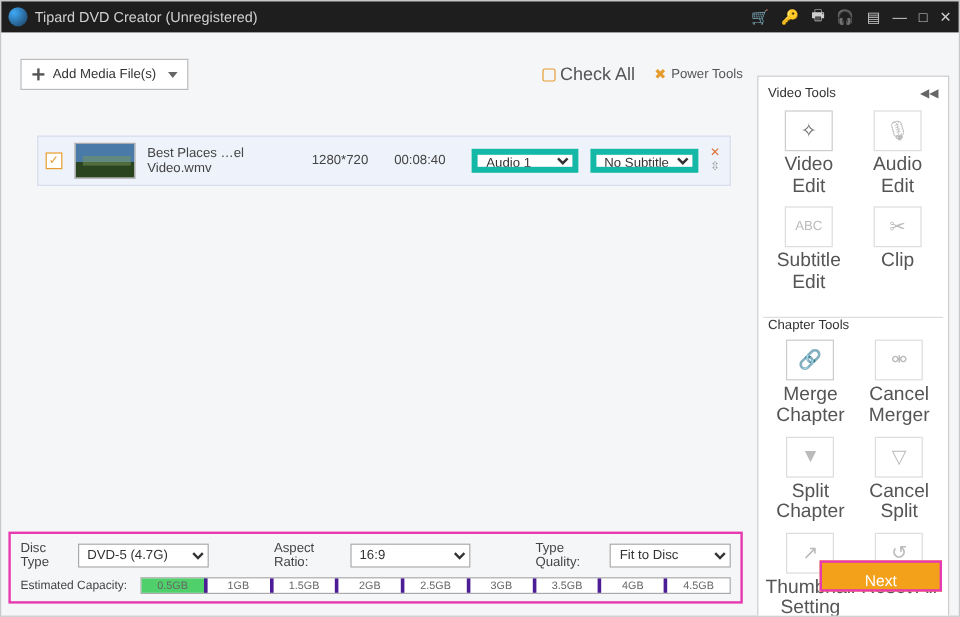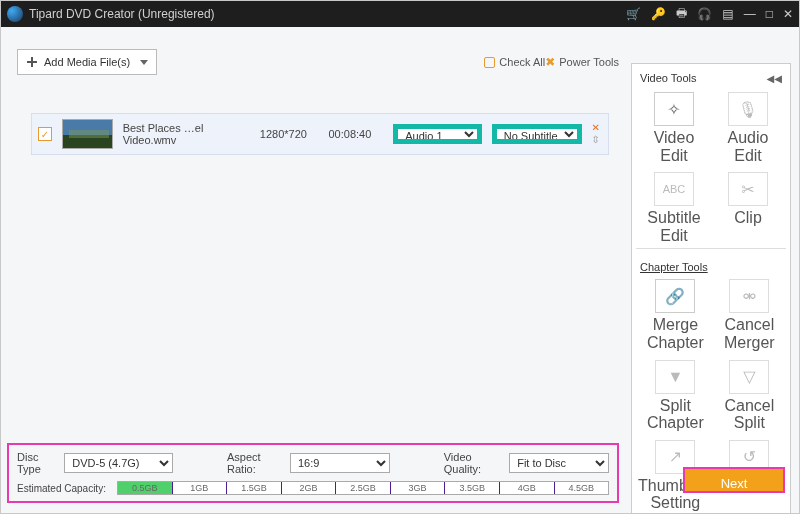--- a/index.html
+++ b/index.html
@@ -17,66 +17,66 @@
 
   
   .toolbar { position: absolute; top: 20px; left: 16px; right: 180px; height: 30px; display: flex; align-items: center; }
   .add-btn { height: 26px; border: 1px solid #bbb; background: #fff; display: flex; align-items: center; padding: 0 8px; font-size: 11px; color: #333; cursor: pointer; gap: 6px; }
   .add-btn .plus { width: 12px; height: 12px; position: relative; }
   .add-btn .plus::before, .add-btn .plus::after { content:""; position:absolute; background:#555; }
   .add-btn .plus::before { left:5px; top:1px; width:2px; height:10px; }
   .add-btn .plus::after { top:5px; left:1px; height:2px; width:10px; }
   .add-btn .caret { width: 0; height: 0; border-left: 4px solid transparent; border-right: 4px solid transparent; border-top: 5px solid #666; margin-left: 4px; }
   .toolbar .spacer { flex: 1; }
-  .chk-all { display: flex; align-items: center; gap: 4px; font-size: 11px; color: #555; cursor: pointer; }
+  .chk-all { display: flex; align-items: center; gap: 4px; font-size: 15px; color: #555; cursor: pointer; margin-right: 16px; }
   .chk-all .box { width: 11px; height: 11px; border: 1px solid #e79b2f; border-radius: 2px; }
   .power-tools { display: flex; align-items: center; gap: 4px; font-size: 11px; color: #555; cursor: pointer; }
   .power-tools .ico { color: #e79b2f; font-size: 12px; }
 
   
   .media-list { position: absolute; top: 86px; left: 30px; right: 190px; }
   .media-row { height: 42px; background: #eef2fa; border: 1px solid #d6ddec; display: flex; align-items: center; padding: 0 8px 0 6px; gap: 10px; font-size: 11px; color: #444; }
   .media-row .chk { width: 14px; height: 14px; border: 1px solid #e79b2f; display:flex; align-items:center; justify-content:center; color:#e79b2f; font-size:10px; background:#fff; }
   .media-row .thumb { width: 52px; height: 30px; background: linear-gradient(to bottom, #4a7ba8 55%, #2a4420 55%); border:1px solid #aaa; position:relative; }
   .media-row .thumb::after { content:""; position:absolute; left:6px; top:10px; width:40px; height:8px; background: rgba(120,150,90,0.5); }
   .media-row .fname { width: 130px; }
   .media-row .res { width: 60px; }
   .media-row .dur { width: 56px; }
   .media-row .sel { height: 20px; border: 5px solid #14b8a6; background: #fff; font-size: 11px; padding: 0 3px; color:#333; }
   .media-row .sel.audio { width: 90px; }
-  .media-row .sel.sub { width: 90px; text-align: center; }
+  .media-row .sel.sub { width: 90px; }
   .media-row .end { margin-left:auto; display:flex; flex-direction:column; align-items:center; gap:2px; }
   .media-row .del { color:#e07030; font-size:10px; cursor:pointer; line-height:1; }
   .media-row .reo { color:#999; font-size:10px; cursor:pointer; line-height:1; }
 
   
   .right-panel { position: absolute; top: 36px; right: 8px; width: 160px; background: #fff; border: 1px solid #ccc; padding: 6px 4px; }
   .panel-hdr { display:flex; align-items:center; justify-content:space-between; font-size:11px; color:#333; padding: 2px 4px 6px 4px; }
   .panel-hdr .collapse { font-size:10px; color:#666; cursor:pointer; }
-  .panel-subhdr { font-size:11px; color:#333; padding: 12px 4px 4px 4px; border-top:1px solid #ddd; margin-top:0;text-decoration:underline; }
+  .panel-subhdr { font-size:11px; color:#333; padding: 0 4px 4px 4px; border-top:1px solid #ddd; margin-top:16px; }
   .tool-grid { display:grid; grid-template-columns: 1fr 1fr; gap: 2px 2px; padding: 0 2px; }
   .tool { display:flex; flex-direction:column; align-items:center; gap:3px; padding:2px 0 4px 0; }
   .tool .ico-box { width: 40px; height: 34px; border:1px solid #ccc; display:flex; align-items:center; justify-content:center; font-size:16px; color:#666; background:#fff; cursor:pointer; }
   .tool .ico-box.disabled { color:#bbb; border-color:#ddd; }
   .tool .lbl { font-size:16px; color:#555; text-align:center; line-height:1.1; }
 
   
   .bottom-box { position:absolute; left:6px; right:180px; bottom:10px; height:60px; border:2px solid #e73ab0; padding: 6px 8px 16px 8px; background: #f5f6f8; }
   .bottom-row1 { display:flex; align-items:center; gap:6px; font-size:11px; color:#444; margin-bottom:6px; }
   .bottom-row1 .grp { display:flex; align-items:center; gap:4px; }
   .bottom-row1 .grp + .grp { margin-left: 48px; }
   .bottom-row1 select { height:20px; border:1px solid #aaa; background:#fff; font-size:11px; padding:0 3px; color:#333; }
   .sel-disc { width:120px; }
   .sel-ar { width:110px; }
   .sel-vq { width:110px; }
   .bottom-row2 { display:flex; align-items:center; font-size:10px; color:#444; gap:0; }
   .cap-label { width:100px; }
   .cap-bar { flex:1; height:14px; border:1px solid #aaa; position:relative; background:#fff; display:flex; }
   .cap-fill { position:absolute; left:0; top:0; bottom:0; background:#4fd06a; }
-  .cap-tick { flex:1; border-right:1px solid #4c1d95; position:relative; display:flex; align-items:center; justify-content:center; font-size:9px; color:#666; }
+  .cap-tick { flex:1; border-right:3px solid #4c1d95; position:relative; display:flex; align-items:center; justify-content:center; font-size:9px; color:#666; }
   .cap-tick:last-child { border-right:none; }
   .cap-tick span { position:relative; z-index:2; }
 
   
   .next-btn { position:absolute; right:14px; bottom:20px; width:102px; height:26px; background:#f3a11b; border:2px solid #e73ab0; color:#fff; font-size:13px; display:flex; align-items:flex-end; justify-content:center; cursor:pointer; }
 </style>
 </head>
 <body>
 
 <div class="titlebar">
@@ -189,21 +189,21 @@
     <div class="bottom-row1">
       <div class="grp">
         <span>Disc Type</span>
         <select class="sel-disc"><option>DVD-5 (4.7G)</option></select>
       </div>
       <div class="grp">
         <span>Aspect Ratio:</span>
         <select class="sel-ar"><option>16:9</option></select>
       </div>
       <div class="grp">
-        <span>Video Quality:</span>
+        <span>Type Quality:</span>
         <select class="sel-vq"><option>Fit to Disc</option></select>
       </div>
     </div>
     <div class="bottom-row2">
       <span class="cap-label">Estimated Capacity:</span>
       <div class="cap-bar">
         <div class="cap-fill" id="cap-fill" style="width: 11%;"></div>
       <div class="cap-tick">
             <span>0.5GB</span>
           </div>

